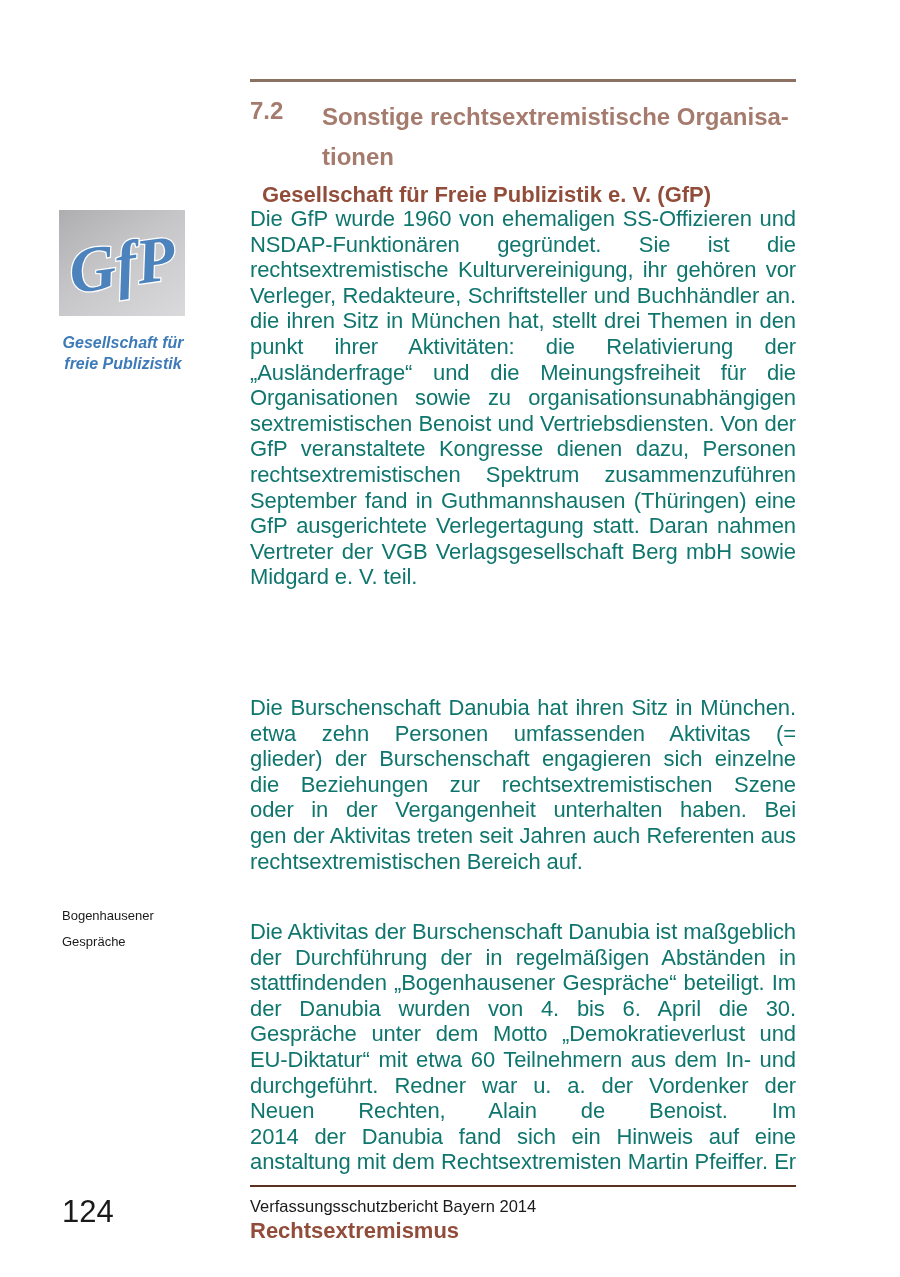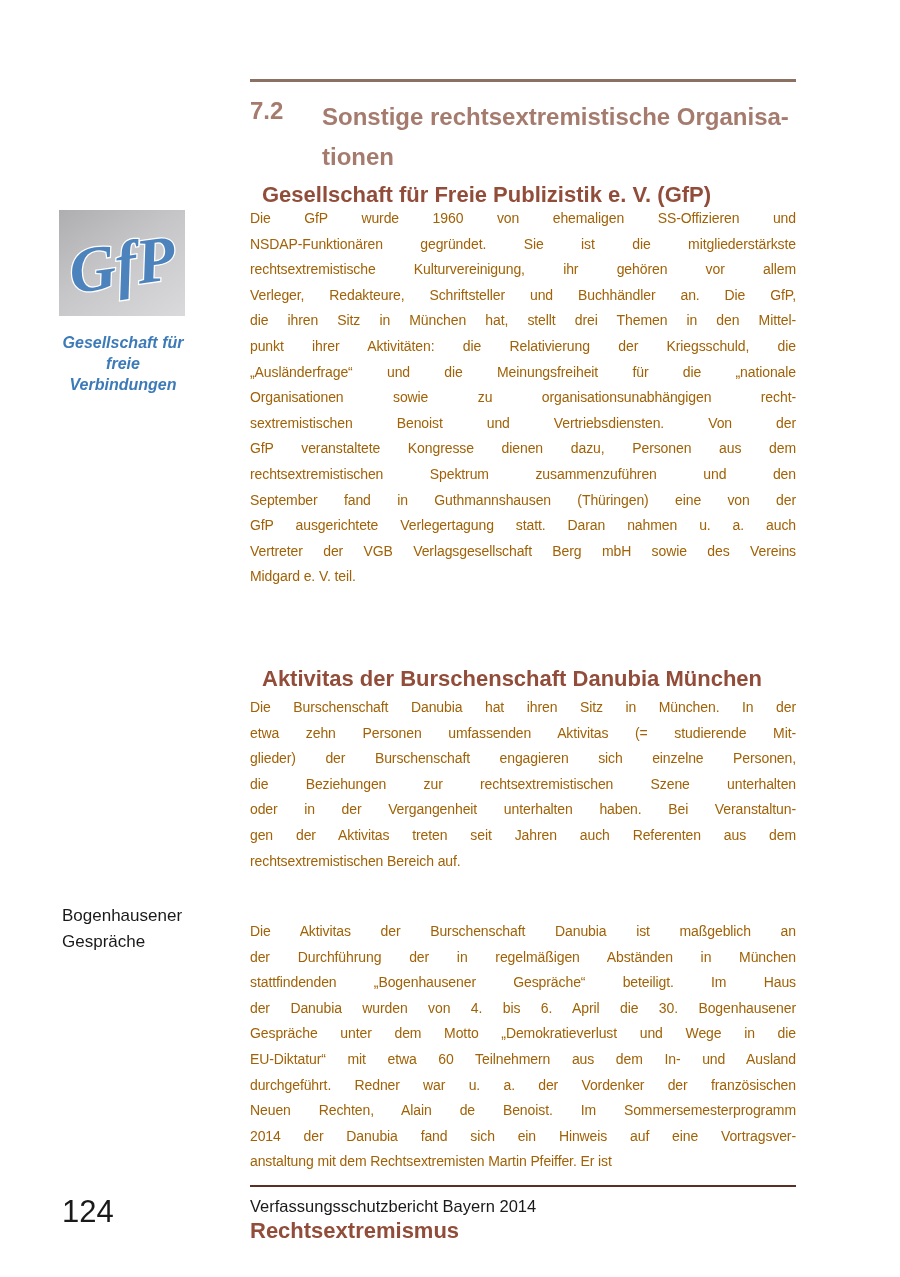--- a/index.html
+++ b/index.html
@@ -48,42 +48,42 @@
     font-size: 22px; font-weight: bold;
     color: var(--subheading, #924d3a);
     margin-left: 12px;
   }
   .subheading1 { top: 182px; }
   .subheading2 { top: 666px; }
 
   
   .para {
     left: 250px; width: 546px;
-    font-size: 14px;
+    font-size: 22px;
     letter-spacing: -0.1px;
     line-height: 25.6px;
-    color: #a16207;
+    color: #0f766e;
   }
   .para1 { top: 206px; }
   .para2 { top: 695px; }
   .para3 { top: 903px; margin-top: 16px; }
   .jline {
     height: 25.6px;
     overflow: hidden;
     text-align: justify;
     text-align-last: justify;
   }
   .jline.jlast {
     text-align-last: left;
   }
 
   
   .margin-note {
     left: 62px; top: 903px; width: 170px;
-    font-size: 17px; line-height: 25.6px;
+    font-size: 13px; line-height: 25.6px;
     color: #1a1a1a;
   }
 
   
   .logo-wrap { left: 59px; top: 210px; width: 128px; }
   .logo-box {
     width: 126px; height: 106px;
     background: linear-gradient(145deg, #aeaeb1 0%, #c6c6c8 45%, #dadadc 100%);
     display: flex; align-items: center; justify-content: center;
   }
@@ -125,21 +125,21 @@
   </div>
 
   <div class="abs logo-wrap">
     <div class="logo-box">
       <svg width="126" height="106" viewBox="0 0 126 106">
         <text x="63" y="76" text-anchor="middle" font-family="Liberation Serif, serif" font-style="italic" font-weight="bold" font-size="64" fill="#4d83bd" stroke="#ffffff" stroke-width="2.5" paint-order="stroke" transform="rotate(-8 63 53)">GfP</text>
       </svg>
     </div>
     <div class="logo-caption">
       <div>Gesellschaft für</div>
-      <div>freie Verbindungen</div>
+      <div>freie Publizistik</div>
     </div>
   </div>
 
   <div class="abs subheading subheading1">Gesellschaft für Freie Publizistik e. V. (GfP)</div>
   <div class="abs para para1">
       <div class="jline">Die GfP wurde 1960 von ehemaligen SS-Offizieren und</div>
       <div class="jline">NSDAP-Funktionären gegründet. Sie ist die mitgliederstärkste</div>
       <div class="jline">rechtsextremistische Kulturvereinigung, ihr gehören vor allem</div>
       <div class="jline">Verleger, Redakteure, Schriftsteller und Buchhändler an. Die GfP,</div>
       <div class="jline">die ihren Sitz in München hat, stellt drei Themen in den Mittel-</div>
@@ -148,21 +148,20 @@
       <div class="jline">Organisationen sowie zu organisationsunabhängigen recht-</div>
       <div class="jline">sextremistischen Benoist und Vertriebsdiensten. Von der</div>
       <div class="jline">GfP veranstaltete Kongresse dienen dazu, Personen aus dem</div>
       <div class="jline">rechtsextremistischen Spektrum zusammenzuführen und den</div>
       <div class="jline">September fand in Guthmannshausen (Thüringen) eine von der</div>
       <div class="jline">GfP ausgerichtete Verlegertagung statt. Daran nahmen u. a. auch</div>
       <div class="jline">Vertreter der VGB Verlagsgesellschaft Berg mbH sowie des Vereins</div>
       <div class="jline jlast">Midgard e. V. teil.</div>
     </div>
 
-  <div class="abs subheading subheading2">Aktivitas der Burschenschaft Danubia München</div>
   <div class="abs para para2">
       <div class="jline">Die Burschenschaft Danubia hat ihren Sitz in München. In der</div>
       <div class="jline">etwa zehn Personen umfassenden Aktivitas (= studierende Mit-</div>
       <div class="jline">glieder) der Burschenschaft engagieren sich einzelne Personen,</div>
       <div class="jline">die Beziehungen zur rechtsextremistischen Szene unterhalten</div>
       <div class="jline">oder in der Vergangenheit unterhalten haben. Bei Veranstaltun-</div>
       <div class="jline">gen der Aktivitas treten seit Jahren auch Referenten aus dem</div>
       <div class="jline jlast">rechtsextremistischen Bereich auf.</div>
     </div>
 

